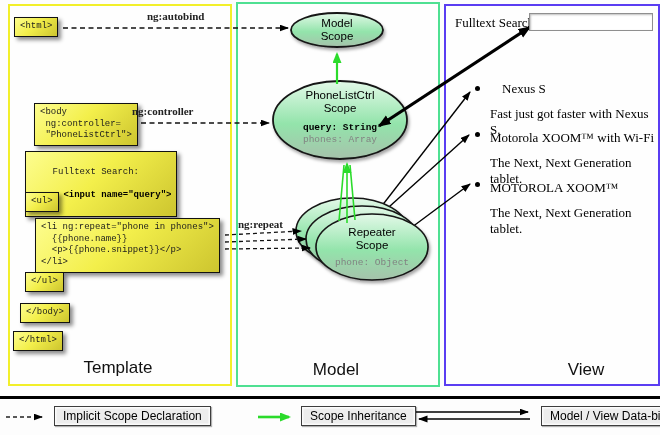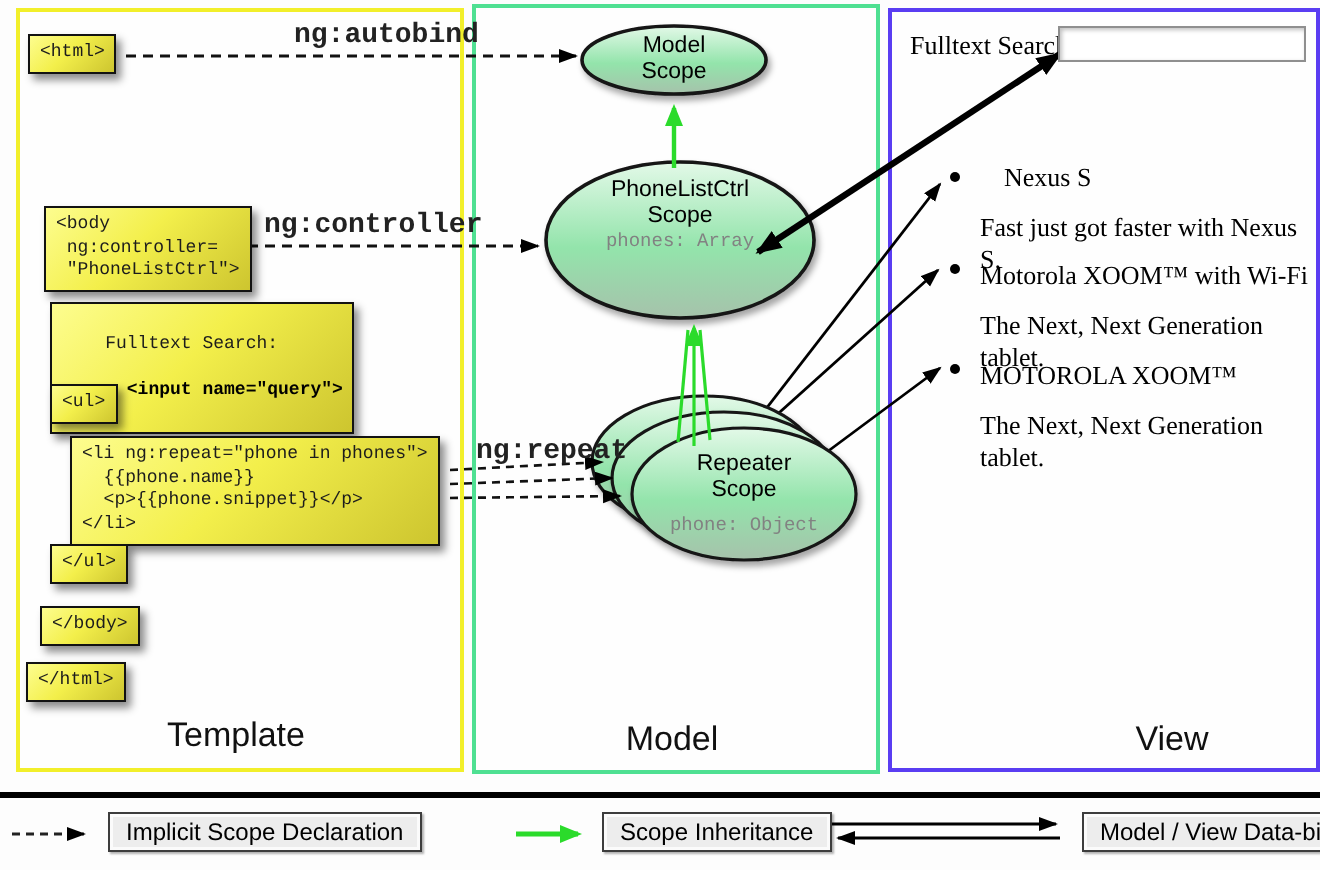--- a/index.html
+++ b/index.html
@@ -8,22 +8,22 @@
   .abs{position:absolute;}
   svg{position:absolute;left:0;top:0;pointer-events:none;}
   .col{position:absolute;background:rgba(255,255,255,0.6);}
   .col-title{position:absolute;text-align:center;font-size:17px;color:#111;
              font-family:"Liberation Sans",sans-serif;}
   .code-box{position:absolute;background:linear-gradient(135deg,#fdfd8f 0%,#f3ef4b 45%,#cdc52f 100%);
             border:1.5px solid #121212;box-shadow:2.5px 3px 4px rgba(0,0,0,0.45);
             font-family:"Liberation Mono",monospace;font-size:9px;line-height:1.3;
             color:#1c1c1c;padding:3px 5px;white-space:pre;}
   .b{font-weight:bold;color:#000;}
-  .nglabel{position:absolute;font-family:Liberation Mono, monospace;font-weight:bold;
-           font-size:14px;color:#222;}
+  .nglabel{position:absolute;font-family:Liberation Serif, serif;font-weight:bold;
+           font-size:11px;color:#222;}
   .scope-label{position:absolute;text-align:center;font-size:11.5px;line-height:13px;
                color:#000;}
   .scope-prop{font-family:"Liberation Mono",monospace;font-size:9.5px;line-height:12px;}
   .gray{color:#828282;}
   .serif{font-family:"Liberation Serif",serif;font-size:13px;color:#000;}
   .bullet{position:absolute;width:5px;height:5px;border-radius:50%;background:#000;}
   .view-input{position:absolute;left:529px;top:13px;width:118px;height:16px;
               border:1px solid #8f8f8f;background:#fff;box-shadow:inset 1px 1px 2px rgba(0,0,0,0.25);
               font-family:"Liberation Serif",serif;font-size:12px;padding:0 2px;}
   .sep{position:absolute;left:0;top:396px;width:660px;height:3px;background:#000;}
@@ -84,21 +84,21 @@
 
     <line x1="379" y1="126" x2="530" y2="27" stroke="#000" stroke-width="3.2" marker-start="url(#mThick)" marker-end="url(#mThick)"></line>
 
     <line x1="6" y1="417" x2="42" y2="417" stroke="#222" stroke-width="1.6" stroke-dasharray="4 3" marker-end="url(#mBlack)"></line>
     <line x1="258" y1="417" x2="289" y2="417" stroke="#2bdb2b" stroke-width="2.6" marker-end="url(#mGreen)"></line>
     <line x1="416" y1="412" x2="528" y2="412" stroke="#000" stroke-width="1.6" marker-end="url(#mBlack)"></line>
     <line x1="419" y1="419" x2="530" y2="419" stroke="#000" stroke-width="1.6" marker-start="url(#mBlack)"></line>
   </svg>
 
   <div class="code-box" style="left:14px;top:17px;">&lt;html&gt;</div>
-  <div class="code-box" style="left:22px;top:103px;">&lt;body
+  <div class="code-box" style="left:34px;top:103px;">&lt;body
  ng:controller=
  "PhoneListCtrl"&gt;</div>
   <div class="code-box" style="left:25px;top:151px;">
     <span>Fulltext Search:</span><br>
     <span class="b">  &lt;input name="query"&gt;</span>
   </div>
   <div class="code-box" style="left:25px;top:192px;">&lt;ul&gt;</div>
   <div class="code-box" style="left:35px;top:218px;">&lt;li ng:repeat="phone in phones"&gt;
   {{phone.name}}
   &lt;p&gt;{{phone.snippet}}&lt;/p&gt;
@@ -111,20 +111,21 @@
   <div class="nglabel" style="left:132px;top:105px;">ng:controller</div>
   <div class="nglabel" style="left:238px;top:218px;">ng:repeat</div>
 
   <div class="scope-label" style="left:291px;top:17px;width:92px;">
     <div>Model</div>
     <div>Scope</div>
   </div>
   <div class="scope-label" style="left:273px;top:89px;width:134px;">
     <div>PhoneListCtrl</div>
     <div>Scope</div>
+    <div class="scope-prop b" style="margin-top:7px;">query: String</div>
     <div class="scope-prop gray">phones: Array</div>
   </div>
   <div class="scope-label" style="left:319px;top:226px;width:106px;">
     <div>Repeater</div>
     <div>Scope</div>
     <div class="scope-prop gray" style="margin-top:5px;">phone: Object</div>
   </div>
 
   <div class="serif abs" style="left:455px;top:15px;">Fulltext Search:</div>
   <input class="view-input" type="text" style="">

